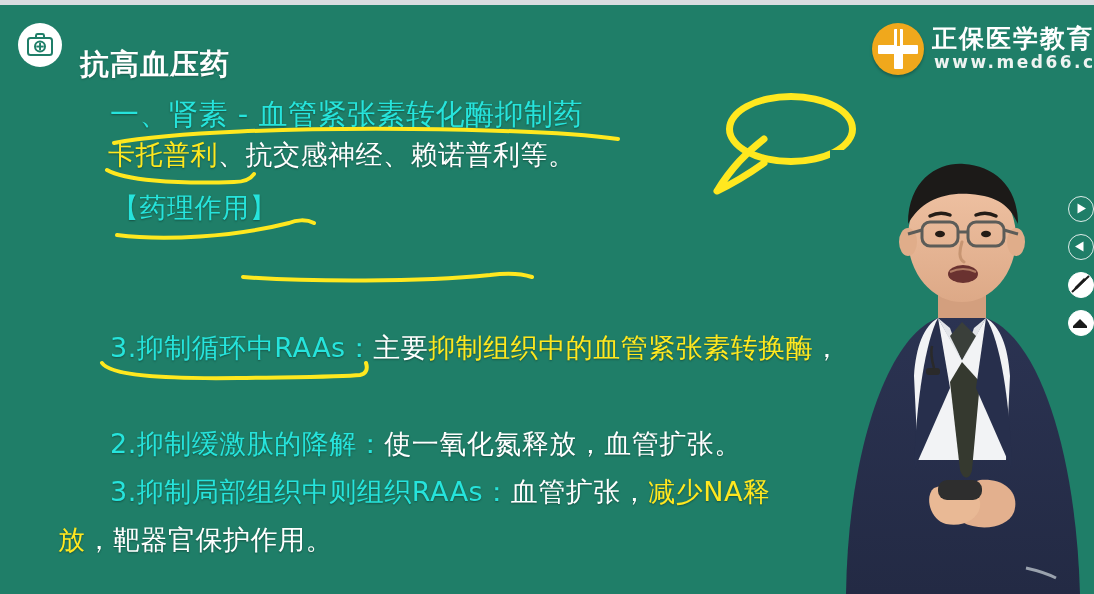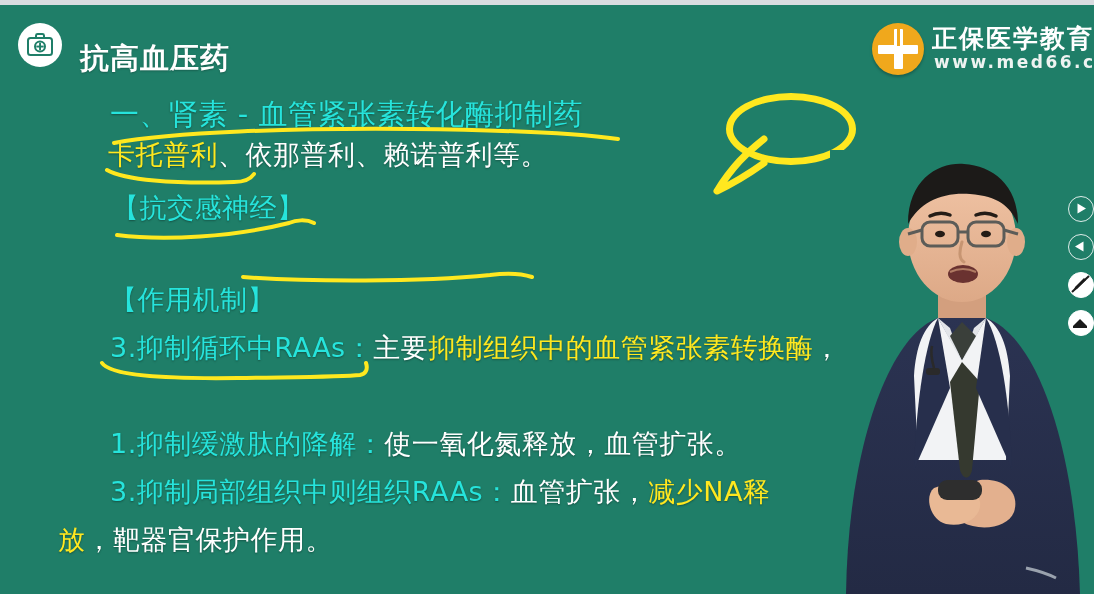--- a/index.html
+++ b/index.html
@@ -23,21 +23,21 @@
     position:absolute;left:0;top:5px;width:1094px;height:76px;
     background:#1f7e68;
   }
   #brief-icon{
     position:absolute;left:18px;top:18px;width:44px;height:44px;
     border-radius:50%;background:#ffffff;
   }
   #brief-icon svg{position:absolute;left:9px;top:9px;}
 
   #header-title{
-    position:absolute;left:80px;top:34px;
+    position:absolute;left:80px;top:40px;
     font-size:29px;font-weight:bold;color:#ffffff;
     letter-spacing:1px;
     text-shadow:0 1px 2px rgba(0,0,0,.25);
     white-space:nowrap;
   }
 
   
   #logo{
     position:absolute;right:12px;top:14px;
     width:210px;height:62px;
@@ -169,59 +169,56 @@
     <div class="line" style="left:110px; top:14px; font-size:29px;">
       <span class="cy">一、肾素 - 血管紧张素转化酶抑制药</span>
     </div>
     <div class="ul" style="left:112px; top:44px;">
       <svg width="510" height="22" viewBox="0 0 510 22">
         <path d="M2 18 C 60 7, 180 3, 300 4 C 400 5, 470 9, 506 14" fill="none" stroke="#ffe81f" stroke-width="4" stroke-linecap="round"></path>
       </svg>
     </div>
 
     <div class="line" style="left:108px; top:56px;">
-      <span class="ye">卡托普利</span><span class="wh">、依那普利、赖诺普利等。</span>
+      <span class="ye">卡托普利</span><span class="wh">、抗交感神经、赖诺普利等。</span>
     </div>
     <div class="ul" style="left:104px; top:83px;">
       <svg width="160" height="26" viewBox="0 0 160 26">
         <path d="M3 6 C 20 16, 70 20, 130 18 C 140 18, 146 16, 150 10" fill="none" stroke="#ffe81f" stroke-width="4" stroke-linecap="round"></path>
       </svg>
     </div>
 
     <div class="line" style="left:112px; top:109px;">
-      <span class="cy">【抗交感神经】</span>
+      <span class="cy">【药理作用】</span>
     </div>
     <div class="ul" style="left:114px; top:136px;">
       <svg width="210" height="28" viewBox="0 0 210 28">
         <path d="M3 18 C 50 24, 120 20, 175 6 C 182 3, 192 2, 200 6" fill="none" stroke="#ffe81f" stroke-width="4" stroke-linecap="round"></path>
       </svg>
     </div>
 
     <div class="ul" style="left:240px; top:182px;">
       <svg width="300" height="24" viewBox="0 0 300 24">
         <path d="M3 14 C 70 19, 180 19, 250 12 C 265 10, 280 10, 292 14" fill="none" stroke="#ffe81f" stroke-width="4" stroke-linecap="round"></path>
       </svg>
     </div>
 
-    <div class="line" style="left:110px; top:201px;">
-      <span class="cy">【作用机制】</span>
-    </div>
 
     <div class="line" style="left:110px; top:249px;">
       <span class="cy">3.抑制循环中RAAs：</span><span class="wh">主要</span><span class="ye">抑制组织中的血管紧张素转换酶</span><span class="wh">，</span>
     </div>
     <div class="ul" style="left:98px; top:276px;">
       <svg width="280" height="26" viewBox="0 0 280 26">
         <path d="M4 6 C 12 18, 60 22, 140 21 C 200 20, 245 20, 262 18 C 268 17, 270 12, 268 6" fill="none" stroke="#ffe81f" stroke-width="4" stroke-linecap="round"></path>
       </svg>
     </div>
 
 
     <div class="line" style="left:110px; top:345px;">
-      <span class="cy">1.抑制缓激肽的降解：</span><span class="wh">使一氧化氮释放，血管扩张。</span>
+      <span class="cy">2.抑制缓激肽的降解：</span><span class="wh">使一氧化氮释放，血管扩张。</span>
     </div>
 
     <div class="line" style="left:110px; top:393px;">
       <span class="cy">3.抑制局部组织中则组织RAAs：</span><span class="wh">血管扩张，</span><span class="ye">减少NA释</span>
     </div>
 
     <div class="line" style="left:58px; top:441px;">
       <span class="ye">放</span><span class="wh">，靶器官保护作用。</span>
     </div>
 

